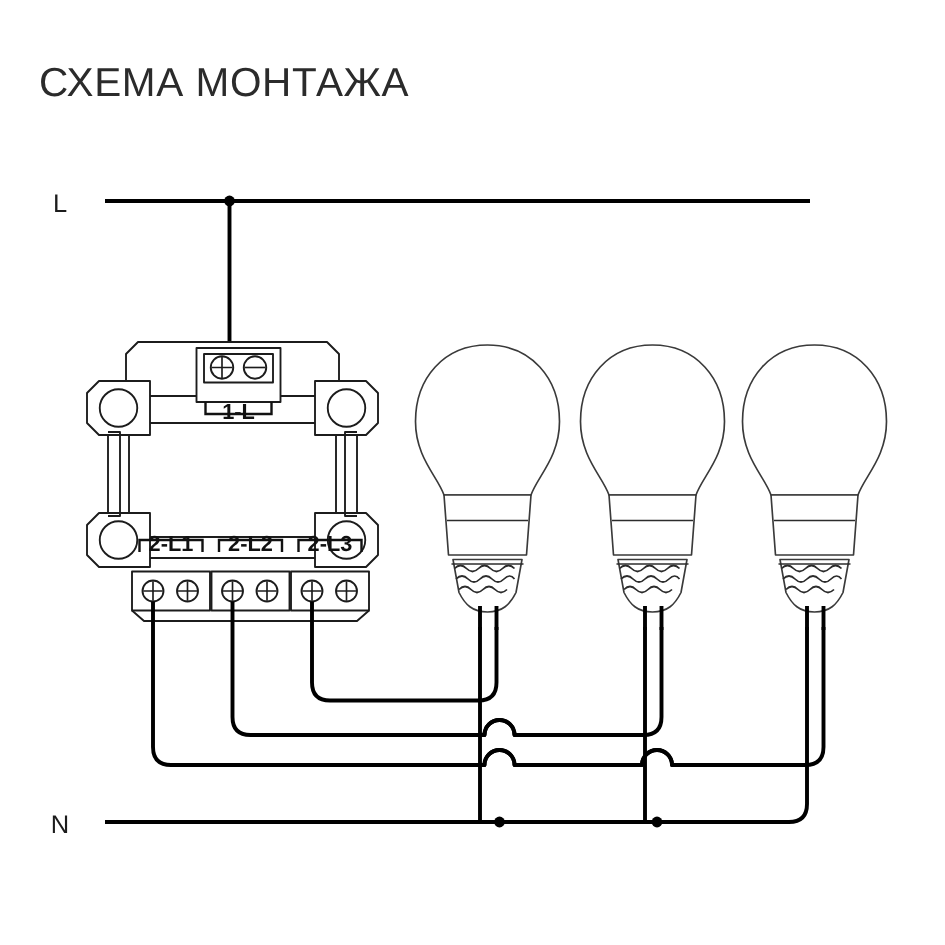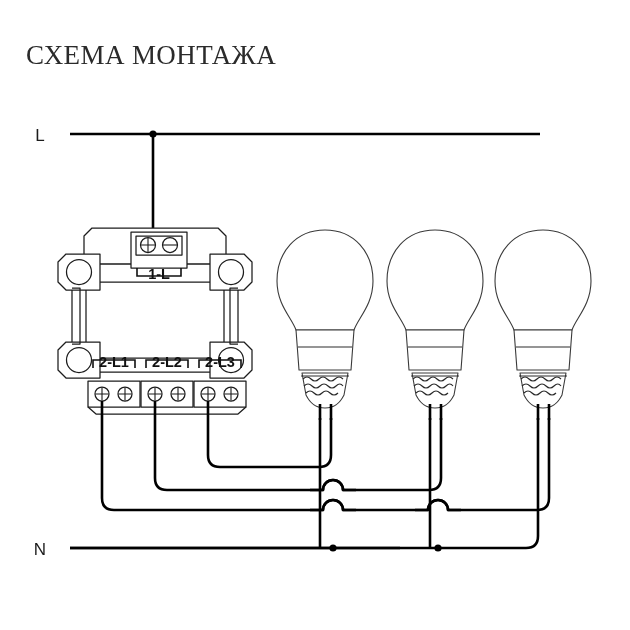--- a/index.html
+++ b/index.html
@@ -17,21 +17,21 @@
   #diagram-root {
     position: relative;
     width: 630px;
     height: 630px;
     background: #ffffff;
   }
   .page-title {
     position: absolute;
     left: 26px;
     top: 40px;
-    font-family: Liberation Serif, serif;
+    font-family: Liberation Sans, sans-serif;
     font-size: 27px;
     font-weight: 400;
     letter-spacing: 0.4px;
     color: #2b2b2b;
     white-space: nowrap;
   }
   svg.schematic {
     position: absolute;
     left: 0;
     top: 0;

